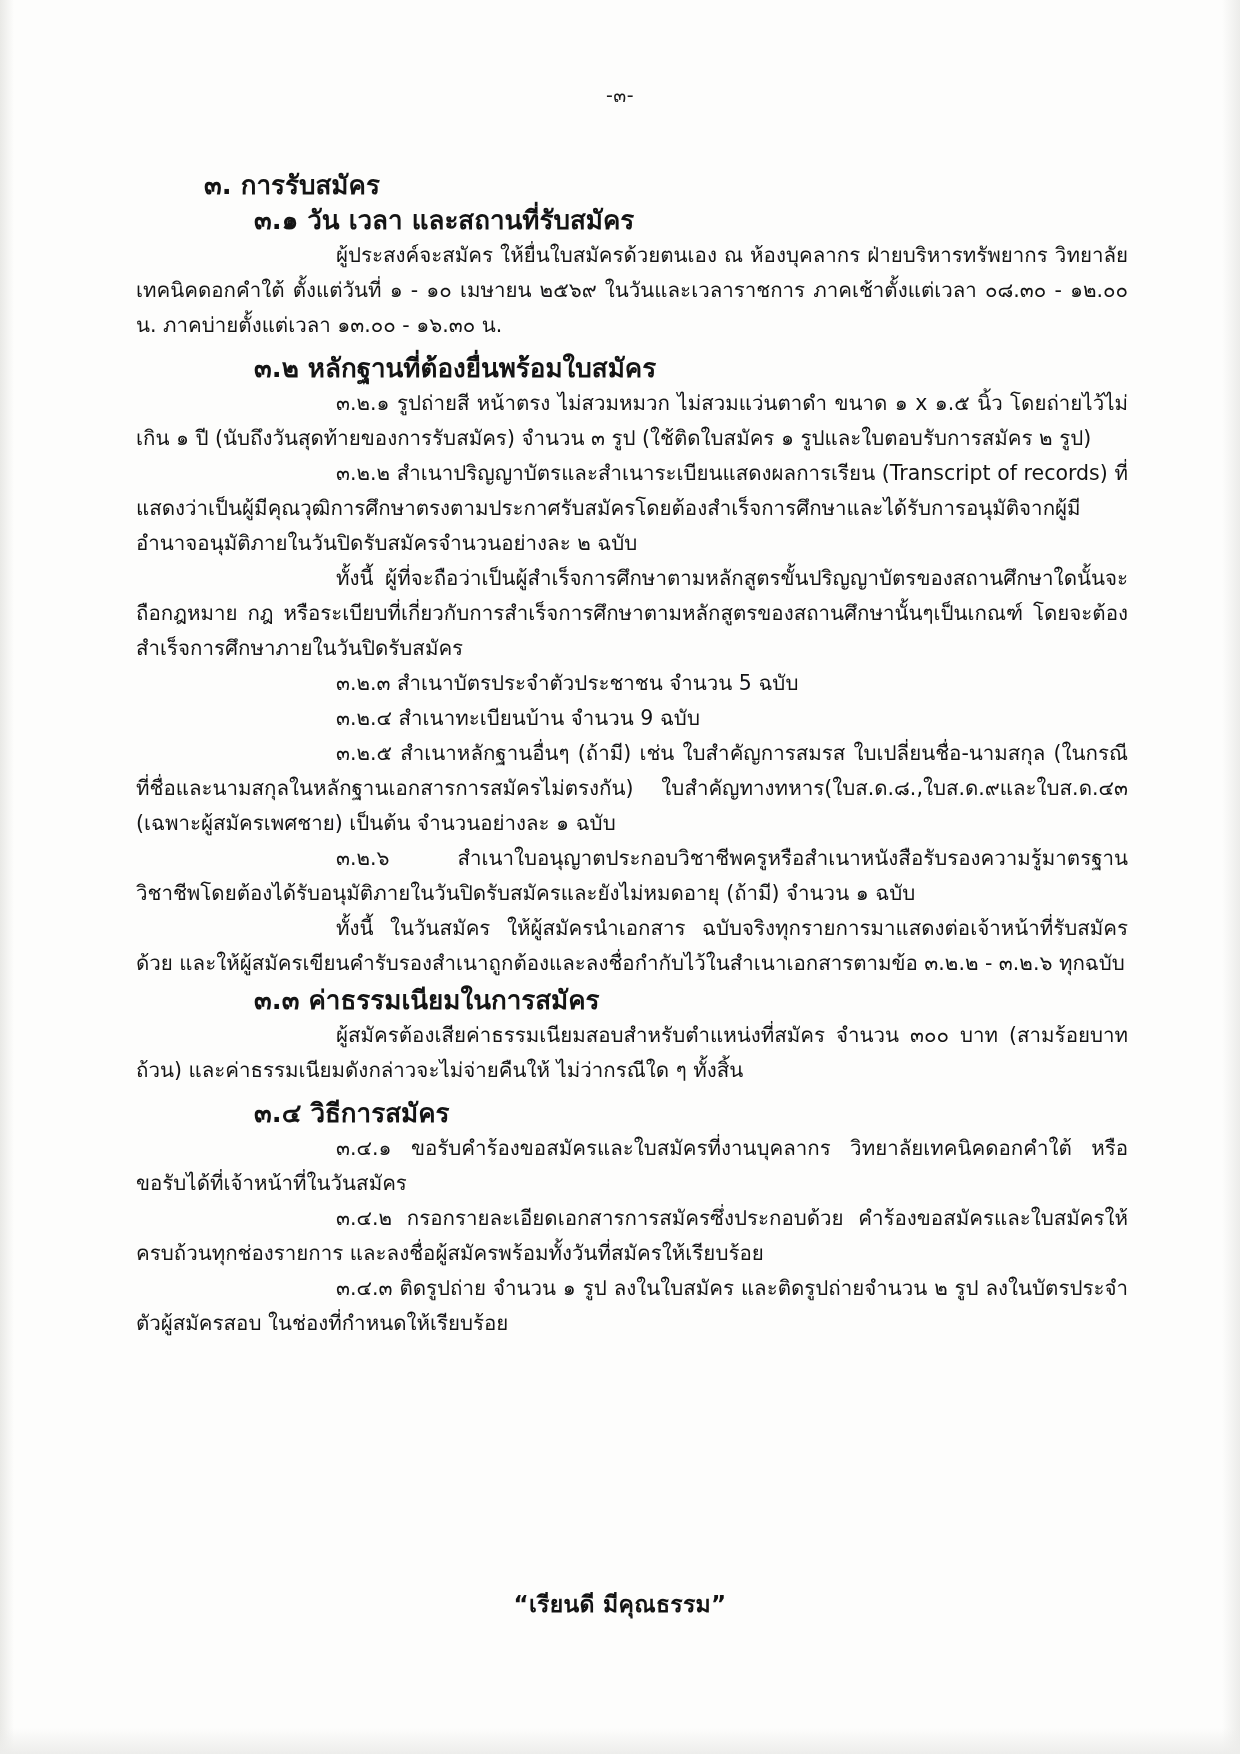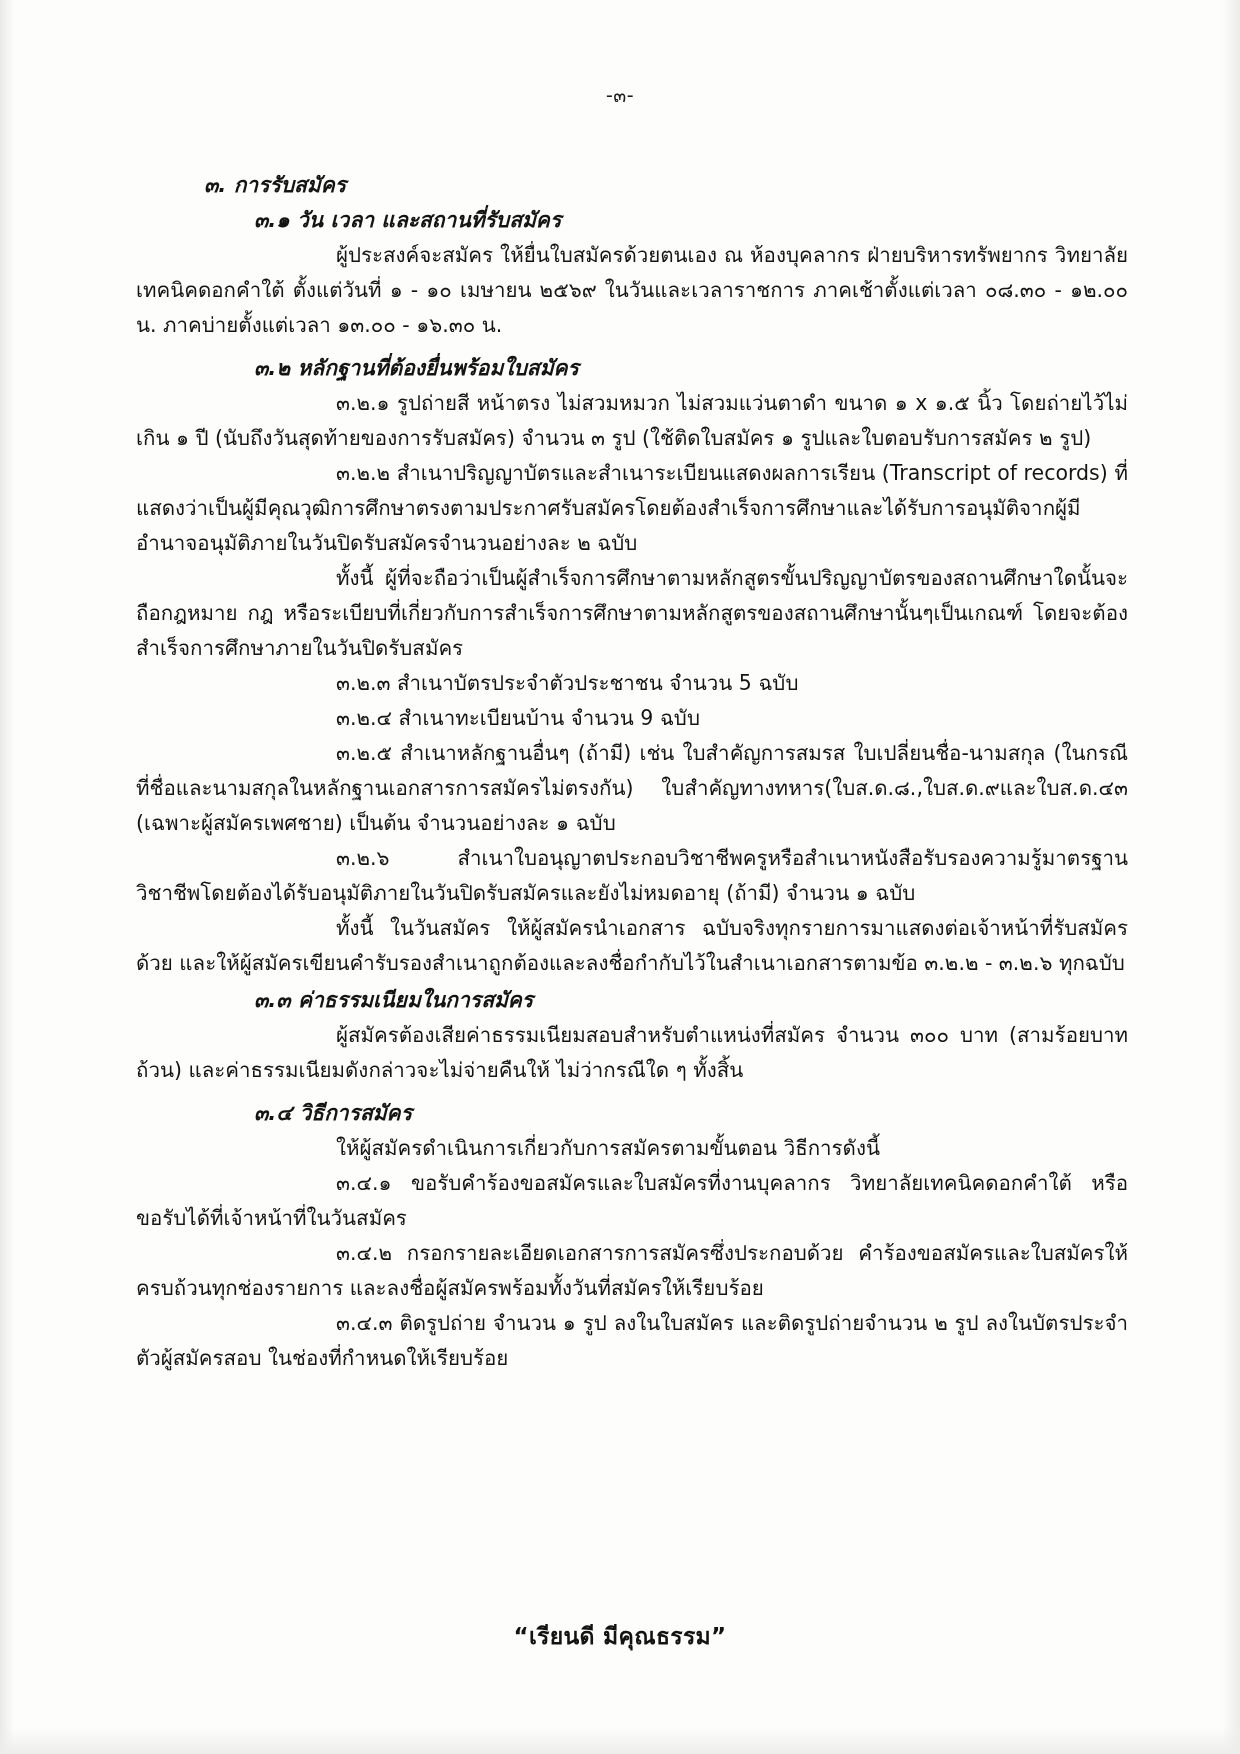--- a/index.html
+++ b/index.html
@@ -56,43 +56,41 @@
     left: 118px;
     top: 168px;
     width: 1010px;
     color: #141414;
     font-size: 20.5px;
     line-height: 35px;
   }
   .h-section {
     margin: 0 0 2px 0;
     font-weight: bold;
-    font-size: 21px;
-    font-style: italic;
+    font-size: 26px;
   }
   .para {
     margin: 0;
     text-align: justify;
     text-justify: inter-word;
   }
   .first-line-ind-2 {
     text-indent: 200px;
     margin-left: 18px;
   }
   .motto {
     position: absolute;
     left: 0;
     top: 1586px;
     width: 100%;
     text-align: center;
     font-size: 23px;
     font-weight: bold;
     color: #131313;
     letter-spacing: 0.3px;
-    margin-top: 32px;
   }
 </style>
 </head>
 <body>
 
 <div class="page">
 
   <div class="scan-edge-left"></div>
   <div class="scan-edge-right"></div>
   <div class="scan-edge-bottom"></div>
@@ -113,21 +111,20 @@
     <p class="para first-line-ind-2">๓.๒.๓ สำเนาบัตรประจำตัวประชาชน จำนวน 5 ฉบับ</p>
     <p class="para first-line-ind-2">๓.๒.๔ สำเนาทะเบียนบ้าน จำนวน 9 ฉบับ</p>
     <p class="para first-line-ind-2">๓.๒.๕ สำเนาหลักฐานอื่นๆ (ถ้ามี) เช่น ใบสำคัญการสมรส ใบเปลี่ยนชื่อ-นามสกุล (ในกรณีที่ชื่อและนามสกุลในหลักฐานเอกสารการสมัครไม่ตรงกัน) ใบสำคัญทางทหาร(ใบส.ด.๘.,ใบส.ด.๙และใบส.ด.๔๓ (เฉพาะผู้สมัครเพศชาย) เป็นต้น จำนวนอย่างละ ๑ ฉบับ</p>
     <p class="para first-line-ind-2">๓.๒.๖ สำเนาใบอนุญาตประกอบวิชาชีพครูหรือสำเนาหนังสือรับรองความรู้มาตรฐานวิชาชีพโดยต้องได้รับอนุมัติภายในวันปิดรับสมัครและยังไม่หมดอายุ (ถ้ามี) จำนวน ๑ ฉบับ</p>
     <p class="para first-line-ind-2">ทั้งนี้ ในวันสมัคร ให้ผู้สมัครนำเอกสาร ฉบับจริงทุกรายการมาแสดงต่อเจ้าหน้าที่รับสมัครด้วย และให้ผู้สมัครเขียนคำรับรองสำเนาถูกต้องและลงชื่อกำกับไว้ในสำเนาเอกสารตามข้อ ๓.๒.๒ - ๓.๒.๖ ทุกฉบับ</p>
 
     <p class="para h-section" style="padding-left:136px; margin-top:2px;">๓.๓ ค่าธรรมเนียมในการสมัคร</p>
     <p class="para first-line-ind-2">ผู้สมัครต้องเสียค่าธรรมเนียมสอบสำหรับตำแหน่งที่สมัคร จำนวน ๓๐๐ บาท (สามร้อยบาทถ้วน) และค่าธรรมเนียมดังกล่าวจะไม่จ่ายคืนให้ ไม่ว่ากรณีใด ๆ ทั้งสิ้น</p>
 
     <p class="para h-section" style="padding-left:136px; margin-top:8px;">๓.๔ วิธีการสมัคร</p>
-    <p class="para first-line-ind-2">ให้ผู้สมัครดำเนินการเกี่ยวกับการสมัครตามขั้นตอน วิธีการดังนี้</p>
     <p class="para first-line-ind-2">๓.๔.๑ ขอรับคำร้องขอสมัครและใบสมัครที่งานบุคลากร วิทยาลัยเทคนิคดอกคำใต้ หรือขอรับได้ที่เจ้าหน้าที่ในวันสมัคร</p>
     <p class="para first-line-ind-2">๓.๔.๒ กรอกรายละเอียดเอกสารการสมัครซึ่งประกอบด้วย คำร้องขอสมัครและใบสมัครให้ครบถ้วนทุกช่องรายการ และลงชื่อผู้สมัครพร้อมทั้งวันที่สมัครให้เรียบร้อย</p>
     <p class="para first-line-ind-2">๓.๔.๓ ติดรูปถ่าย จำนวน ๑ รูป ลงในใบสมัคร และติดรูปถ่ายจำนวน ๒ รูป ลงในบัตรประจำตัวผู้สมัครสอบ ในช่องที่กำหนดให้เรียบร้อย</p>
 
   </div>
 
   <div class="motto">“เรียนดี มีคุณธรรม”</div>
 
 </div>
 

